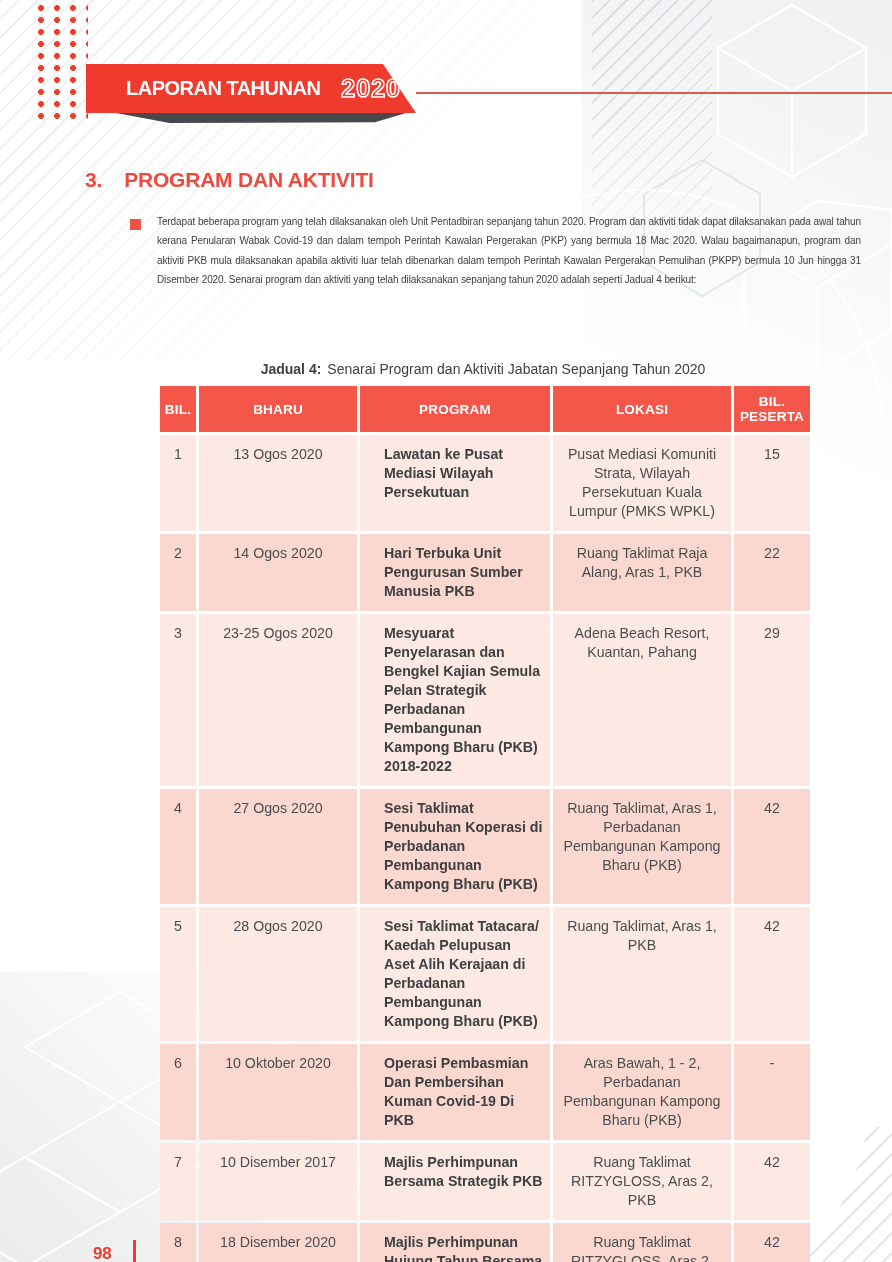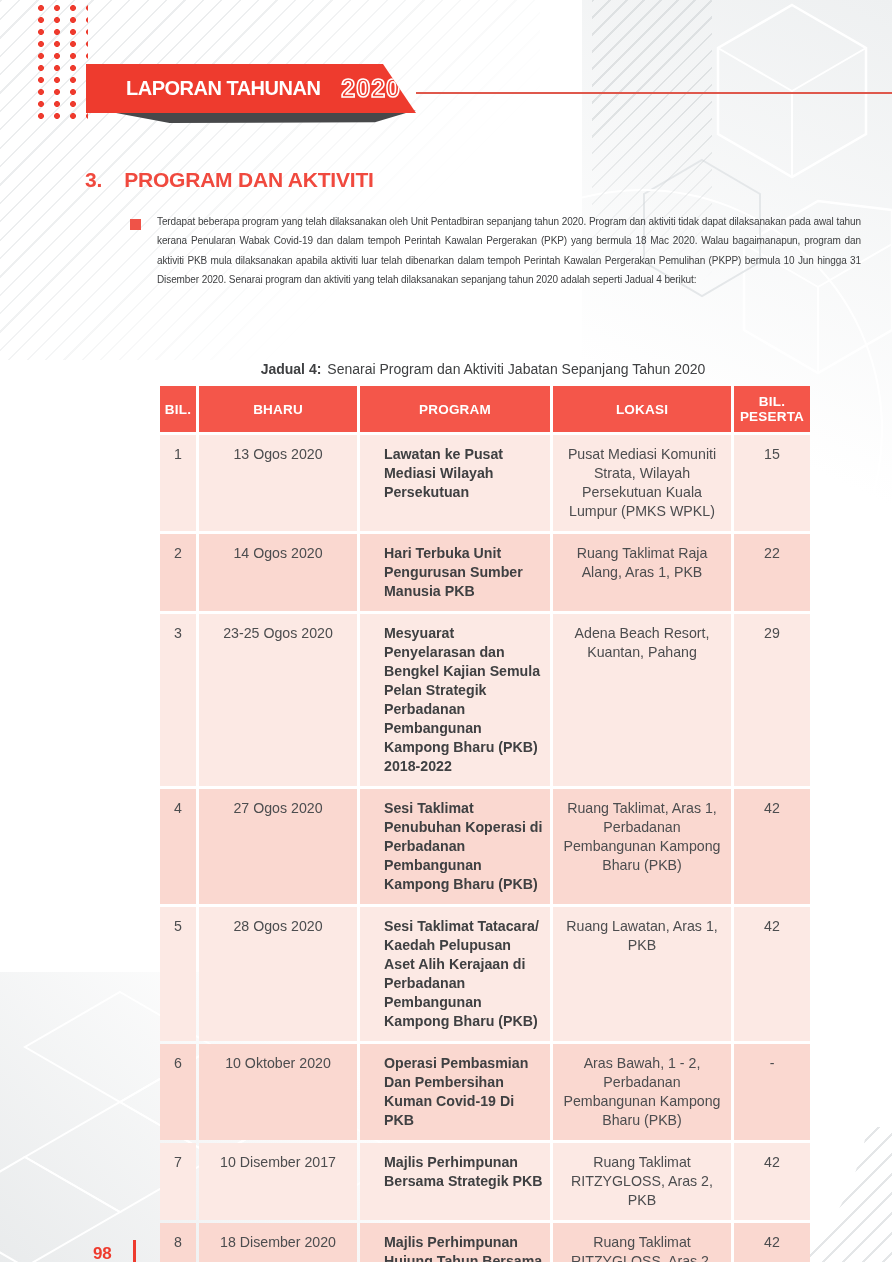--- a/index.html
+++ b/index.html
@@ -241,21 +241,21 @@
             <td class="col-bil">4</td>
             <td class="col-tarikh">27 Ogos 2020</td>
             <td class="col-program">Sesi Taklimat Penubuhan Koperasi di Perbadanan Pembangunan Kampong Bharu (PKB)</td>
             <td class="col-lokasi">Ruang Taklimat, Aras 1, Perbadanan Pembangunan Kampong Bharu (PKB)</td>
             <td class="col-peserta">42</td>
           </tr>
           <tr>
             <td class="col-bil">5</td>
             <td class="col-tarikh">28 Ogos 2020</td>
             <td class="col-program">Sesi Taklimat Tatacara/ Kaedah Pelupusan Aset Alih Kerajaan di Perbadanan Pembangunan Kampong Bharu (PKB)</td>
-            <td class="col-lokasi">Ruang Lawatan, Aras 1, PKB</td>
+            <td class="col-lokasi">Ruang Taklimat, Aras 1, PKB</td>
             <td class="col-peserta">42</td>
           </tr>
           <tr>
             <td class="col-bil">6</td>
             <td class="col-tarikh">10 Oktober 2020</td>
             <td class="col-program">Operasi Pembasmian Dan Pembersihan Kuman Covid-19 Di PKB</td>
             <td class="col-lokasi">Aras Bawah, 1 - 2, Perbadanan Pembangunan Kampong Bharu (PKB)</td>
             <td class="col-peserta">-</td>
           </tr>
           <tr>

